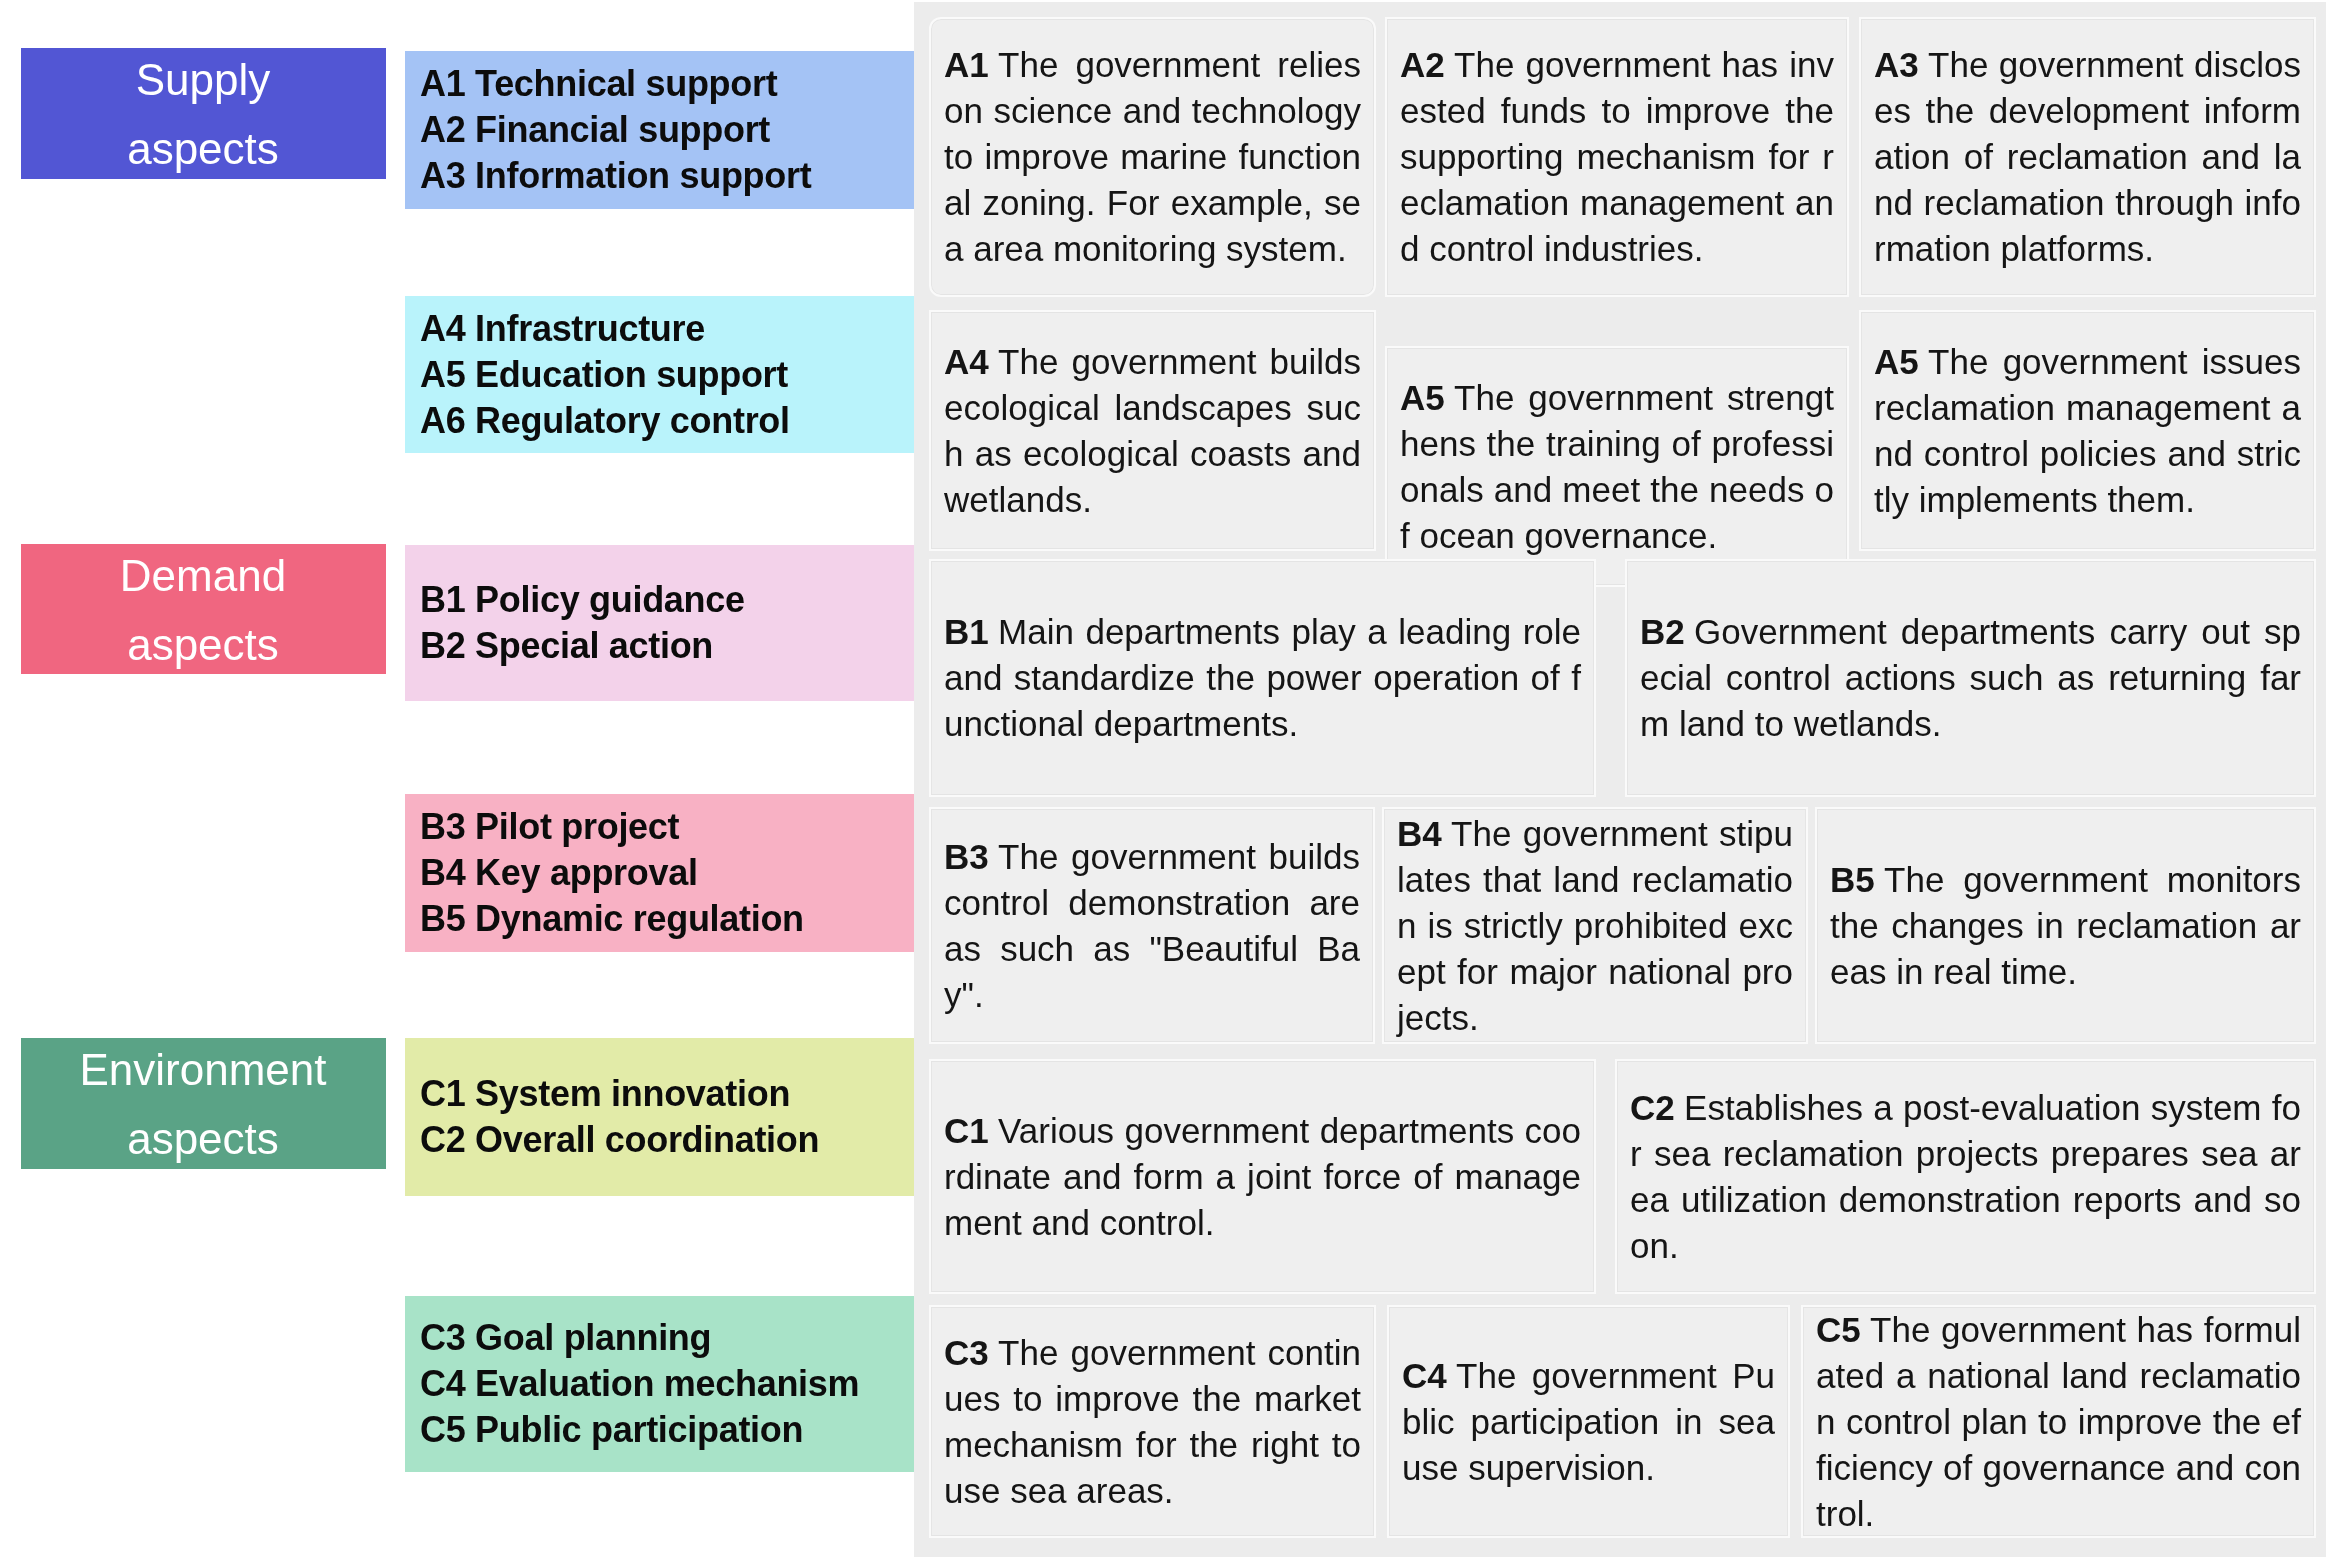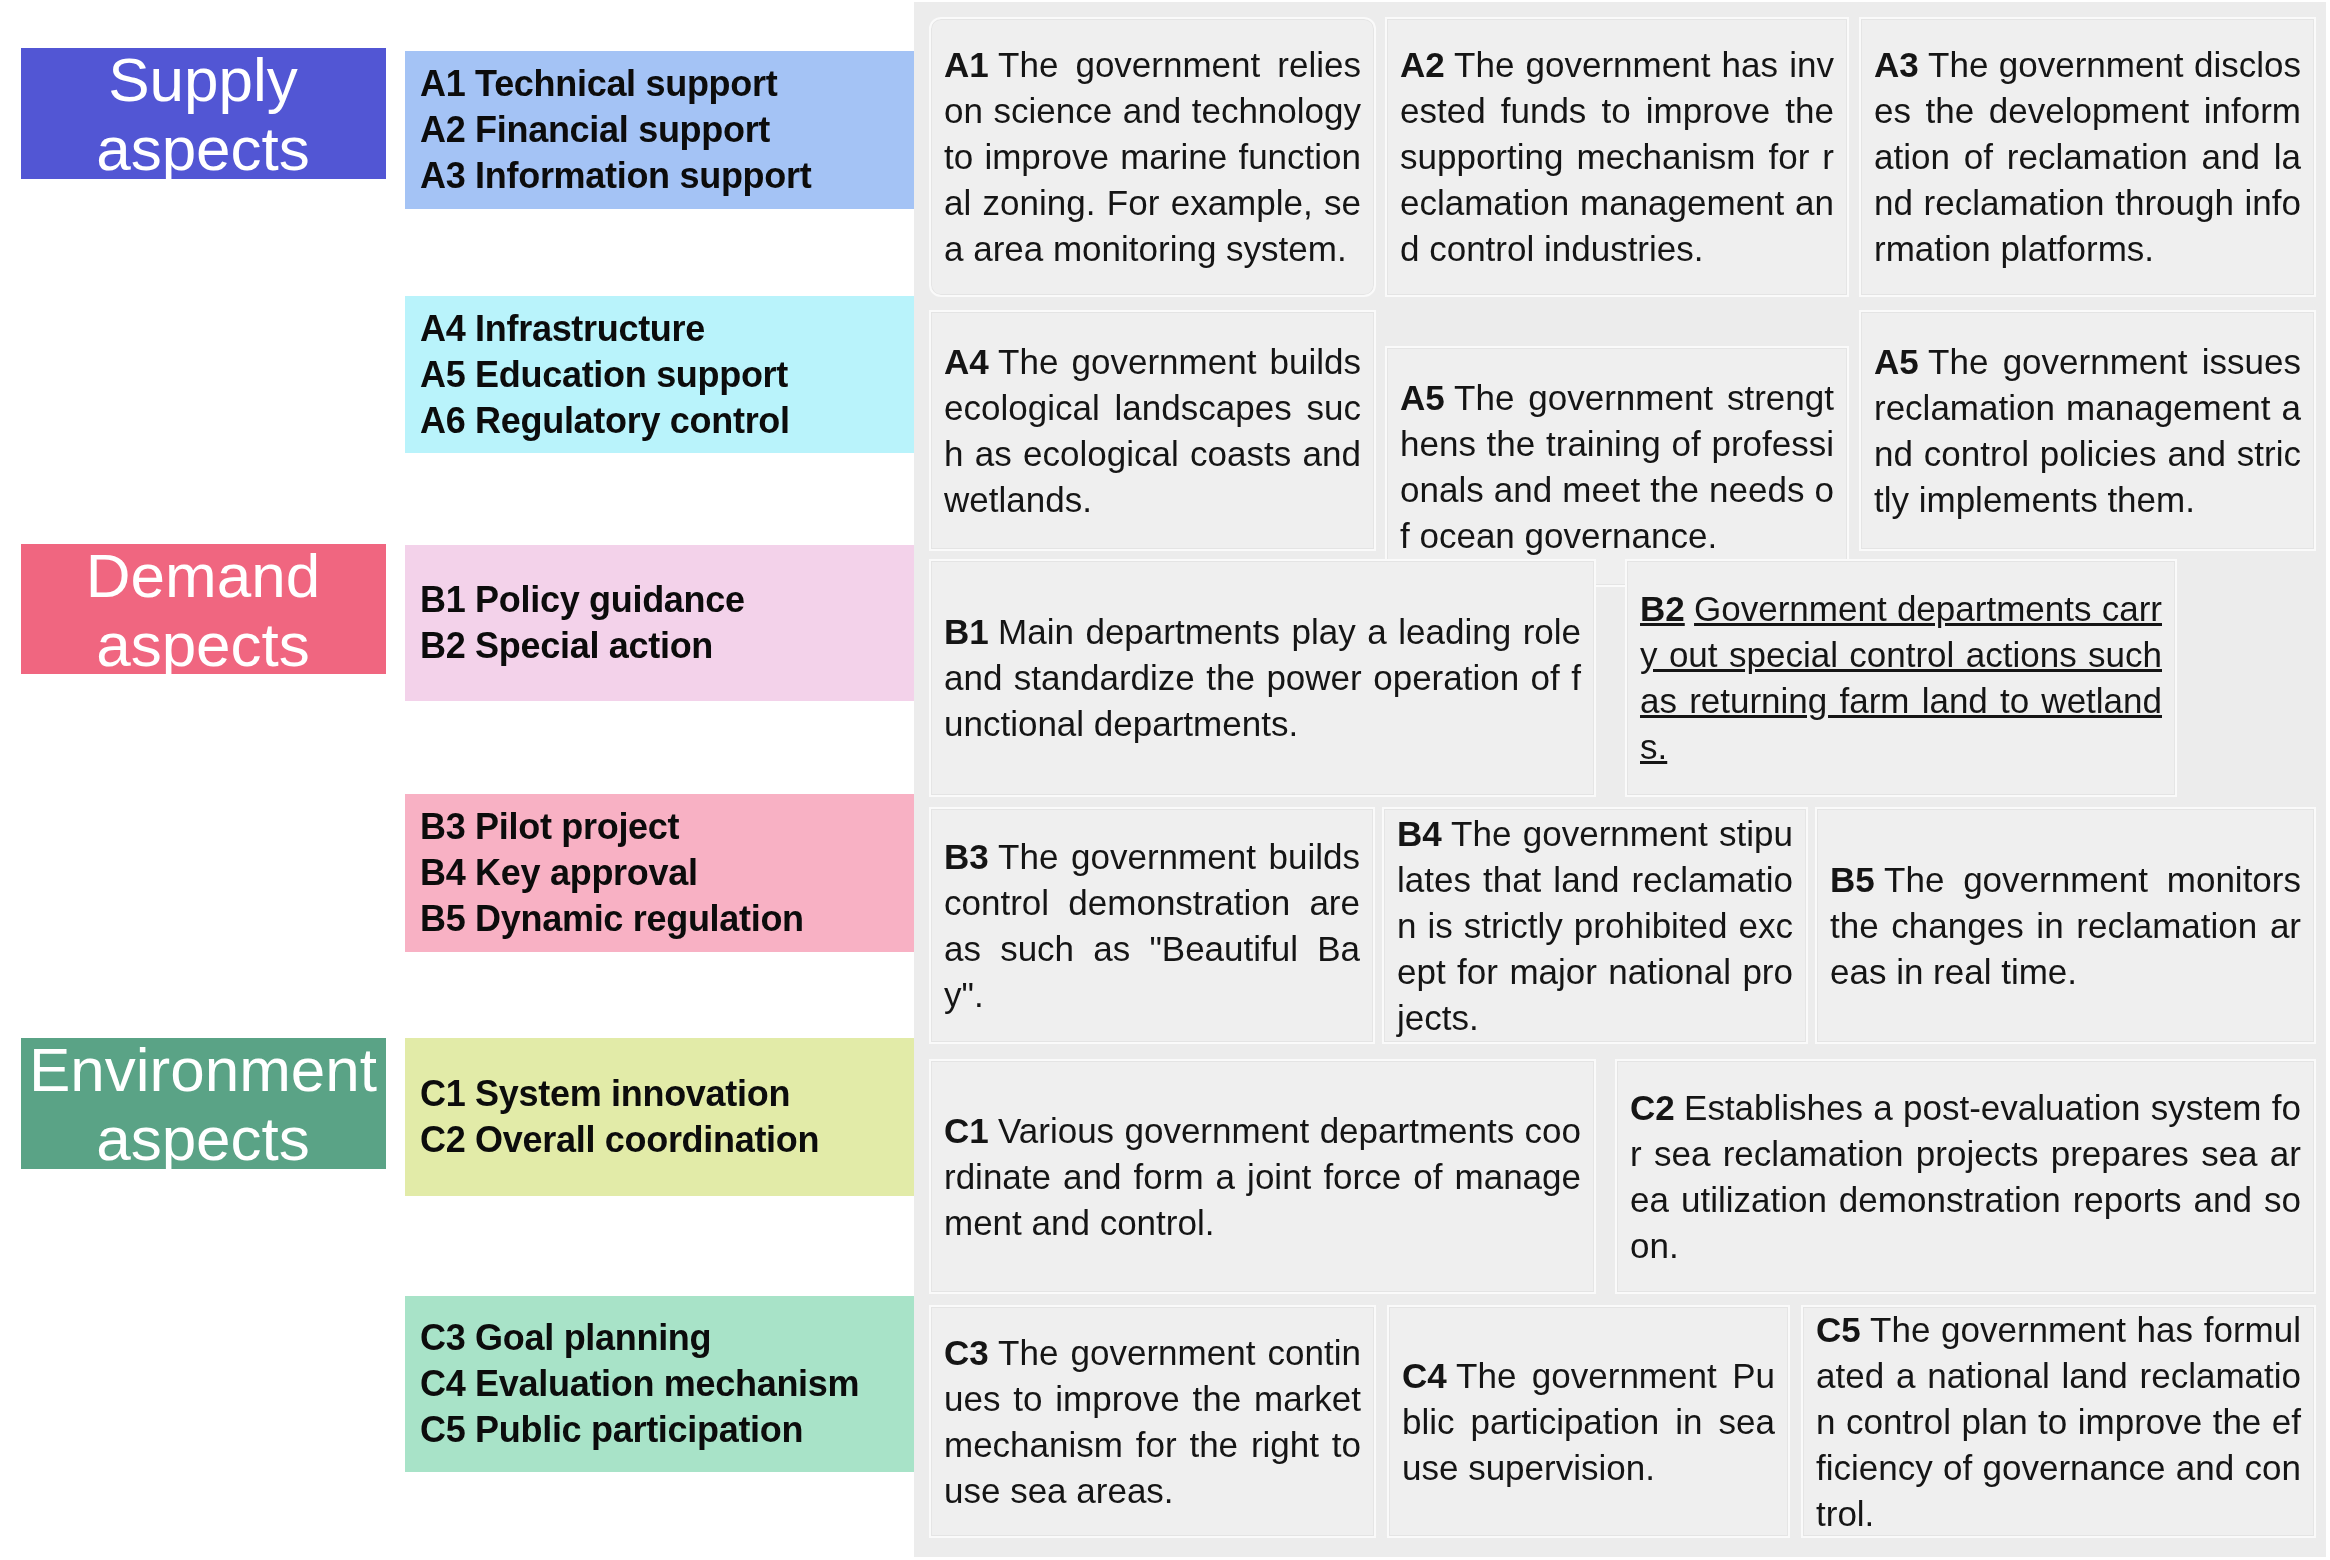--- a/index.html
+++ b/index.html
@@ -4,21 +4,21 @@
 <style>
   html, body { margin:0; padding:0; }
   body {
     width:2331px; height:1561px; position:relative; overflow:hidden;
     background:#ffffff;
     font-family:"Liberation Sans", "DejaVu Sans", sans-serif;
     color:#111;
   }
   .aspect {
     position:absolute; left:20.5px; width:365px; height:131px;
-    color:#ffffff; font-size:62px; line-height:69px;
+    color:#ffffff; font-size:44px; line-height:69px;
     display:flex; align-items:center; justify-content:center; text-align:center;
     box-sizing:border-box; padding-top:1.9px; white-space:pre-line;
   }
   .sub {
     position:absolute; left:405px; width:564px;
     box-sizing:border-box; padding:0 15px;
     display:flex; flex-direction:column; justify-content:center;
     font-weight:bold; font-size:36px; line-height:46px; color:#0c0c0c;
     letter-spacing:-0.3px;
   }
@@ -97,21 +97,21 @@
 <div class="cell" style="left:1385px; top:310px; width:464px; height:241px;margin-top:36px;">
   <div class="txt"><b>A5</b><span>The government strengthens the training of professionals and meet the needs of ocean governance.</span></div>
 </div>
 <div class="cell" style="left:1859px; top:310px; width:457px; height:241px;">
   <div class="txt"><b>A5</b><span>The government issues reclamation management and control policies and strictly implements them.</span></div>
 </div>
 
 <div class="cell" style="left:929px; top:559px; width:667px; height:238px;">
   <div class="txt"><b>B1</b><span>Main departments play a leading role and standardize the power operation of functional departments.</span></div>
 </div>
-<div class="cell" style="left:1625px; top:559px; width:552px; height:238px;text-decoration:underline;">
+<div class="cell" style="left:1625px; top:559px; width:691px; height:238px;">
   <div class="txt"><b>B2</b><span>Government departments carry out special control actions such as returning farm land to wetlands.</span></div>
 </div>
 
 <div class="cell" style="left:929px; top:807px; width:446px; height:237px;">
   <div class="txt"><b>B3</b><span>The government builds control demonstration areas such as "Beautiful Bay".</span></div>
 </div>
 <div class="cell" style="left:1382px; top:807px; width:426px; height:237px;">
   <div class="txt"><b>B4</b><span>The government stipulates that land reclamation is strictly prohibited except for major national projects.</span></div>
 </div>
 <div class="cell" style="left:1815px; top:807px; width:501px; height:237px;">

